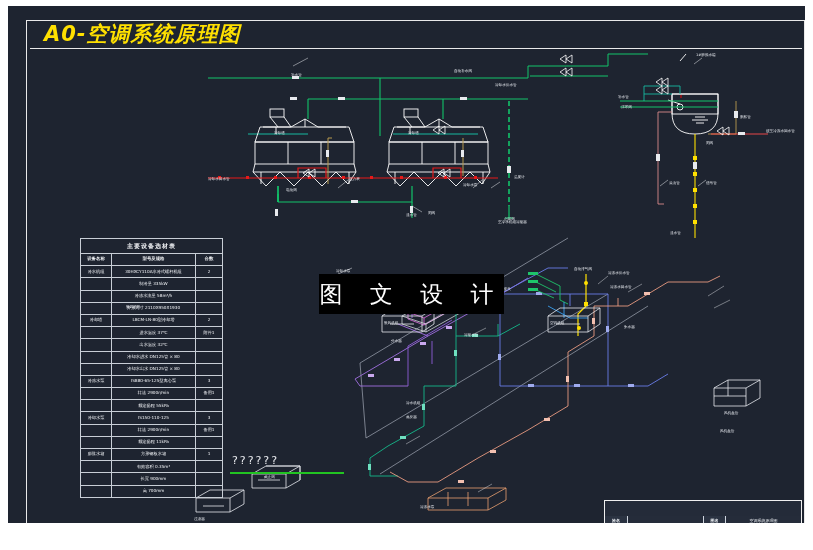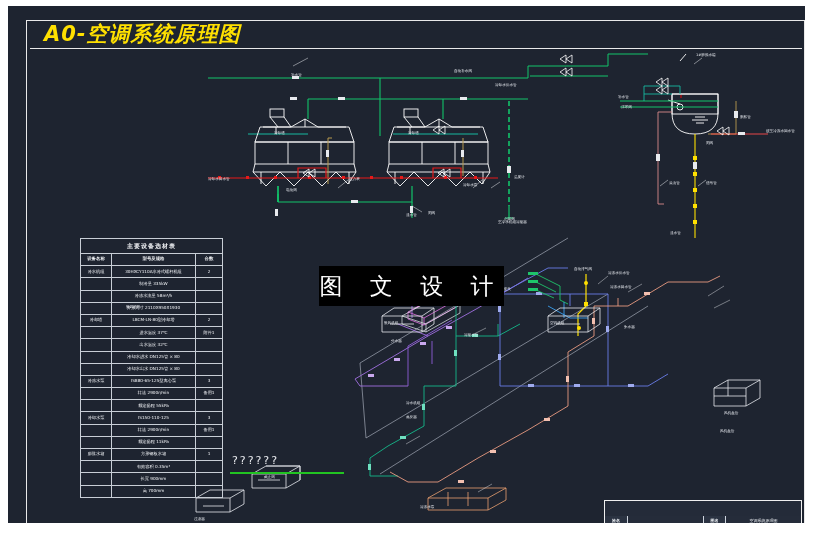--- a/index.html
+++ b/index.html
@@ -13,21 +13,21 @@
 
   
   #mtable{position:absolute;left:72px;top:232px;width:143px;border:1px solid #dfe3e8;border-collapse:collapse;}
   #mtable td{border:1px solid #c8ced6;color:#f2f4f7;font-size:4.2px;line-height:1.05;text-align:center;
              padding:0;height:11.2px;white-space:nowrap;overflow:hidden;}
   #mtable td.cap{font-size:6px;font-weight:bold;letter-spacing:1px;height:14px;}
   #mtable td.hd{font-size:4.4px;font-weight:bold;}
   #mtable .c1{width:30px;} #mtable .c2{width:83px;} #mtable .c3{width:26px;}
 
   
-  #wm{position:absolute;left:311px;top:260px;width:185px;height:40px;background:#000;color:#fff;
+  #wm{position:absolute;left:311px;top:268px;width:185px;height:40px;background:#000;color:#fff;
       font-size:23px;letter-spacing:10px;text-align:center;line-height:40px;font-family:"DejaVu Serif","Liberation Serif",serif;}
 
   
   #qm{position:absolute;left:224px;top:448px;color:#e8eaee;font-size:11px;letter-spacing:2px;}
   #qmline{position:absolute;left:222px;top:466px;width:114px;height:2px;background:#22c422;}
 
   
   #tblock{position:absolute;left:596px;top:494px;width:198px;height:44px;border:1px solid #f0f0f0;box-sizing:border-box;}
   #tblock .row{display:flex;height:9.6px;border-top:1px solid #cfd5de;box-sizing:border-box;}
   #tblock .row:first-child{border-top:none;}

